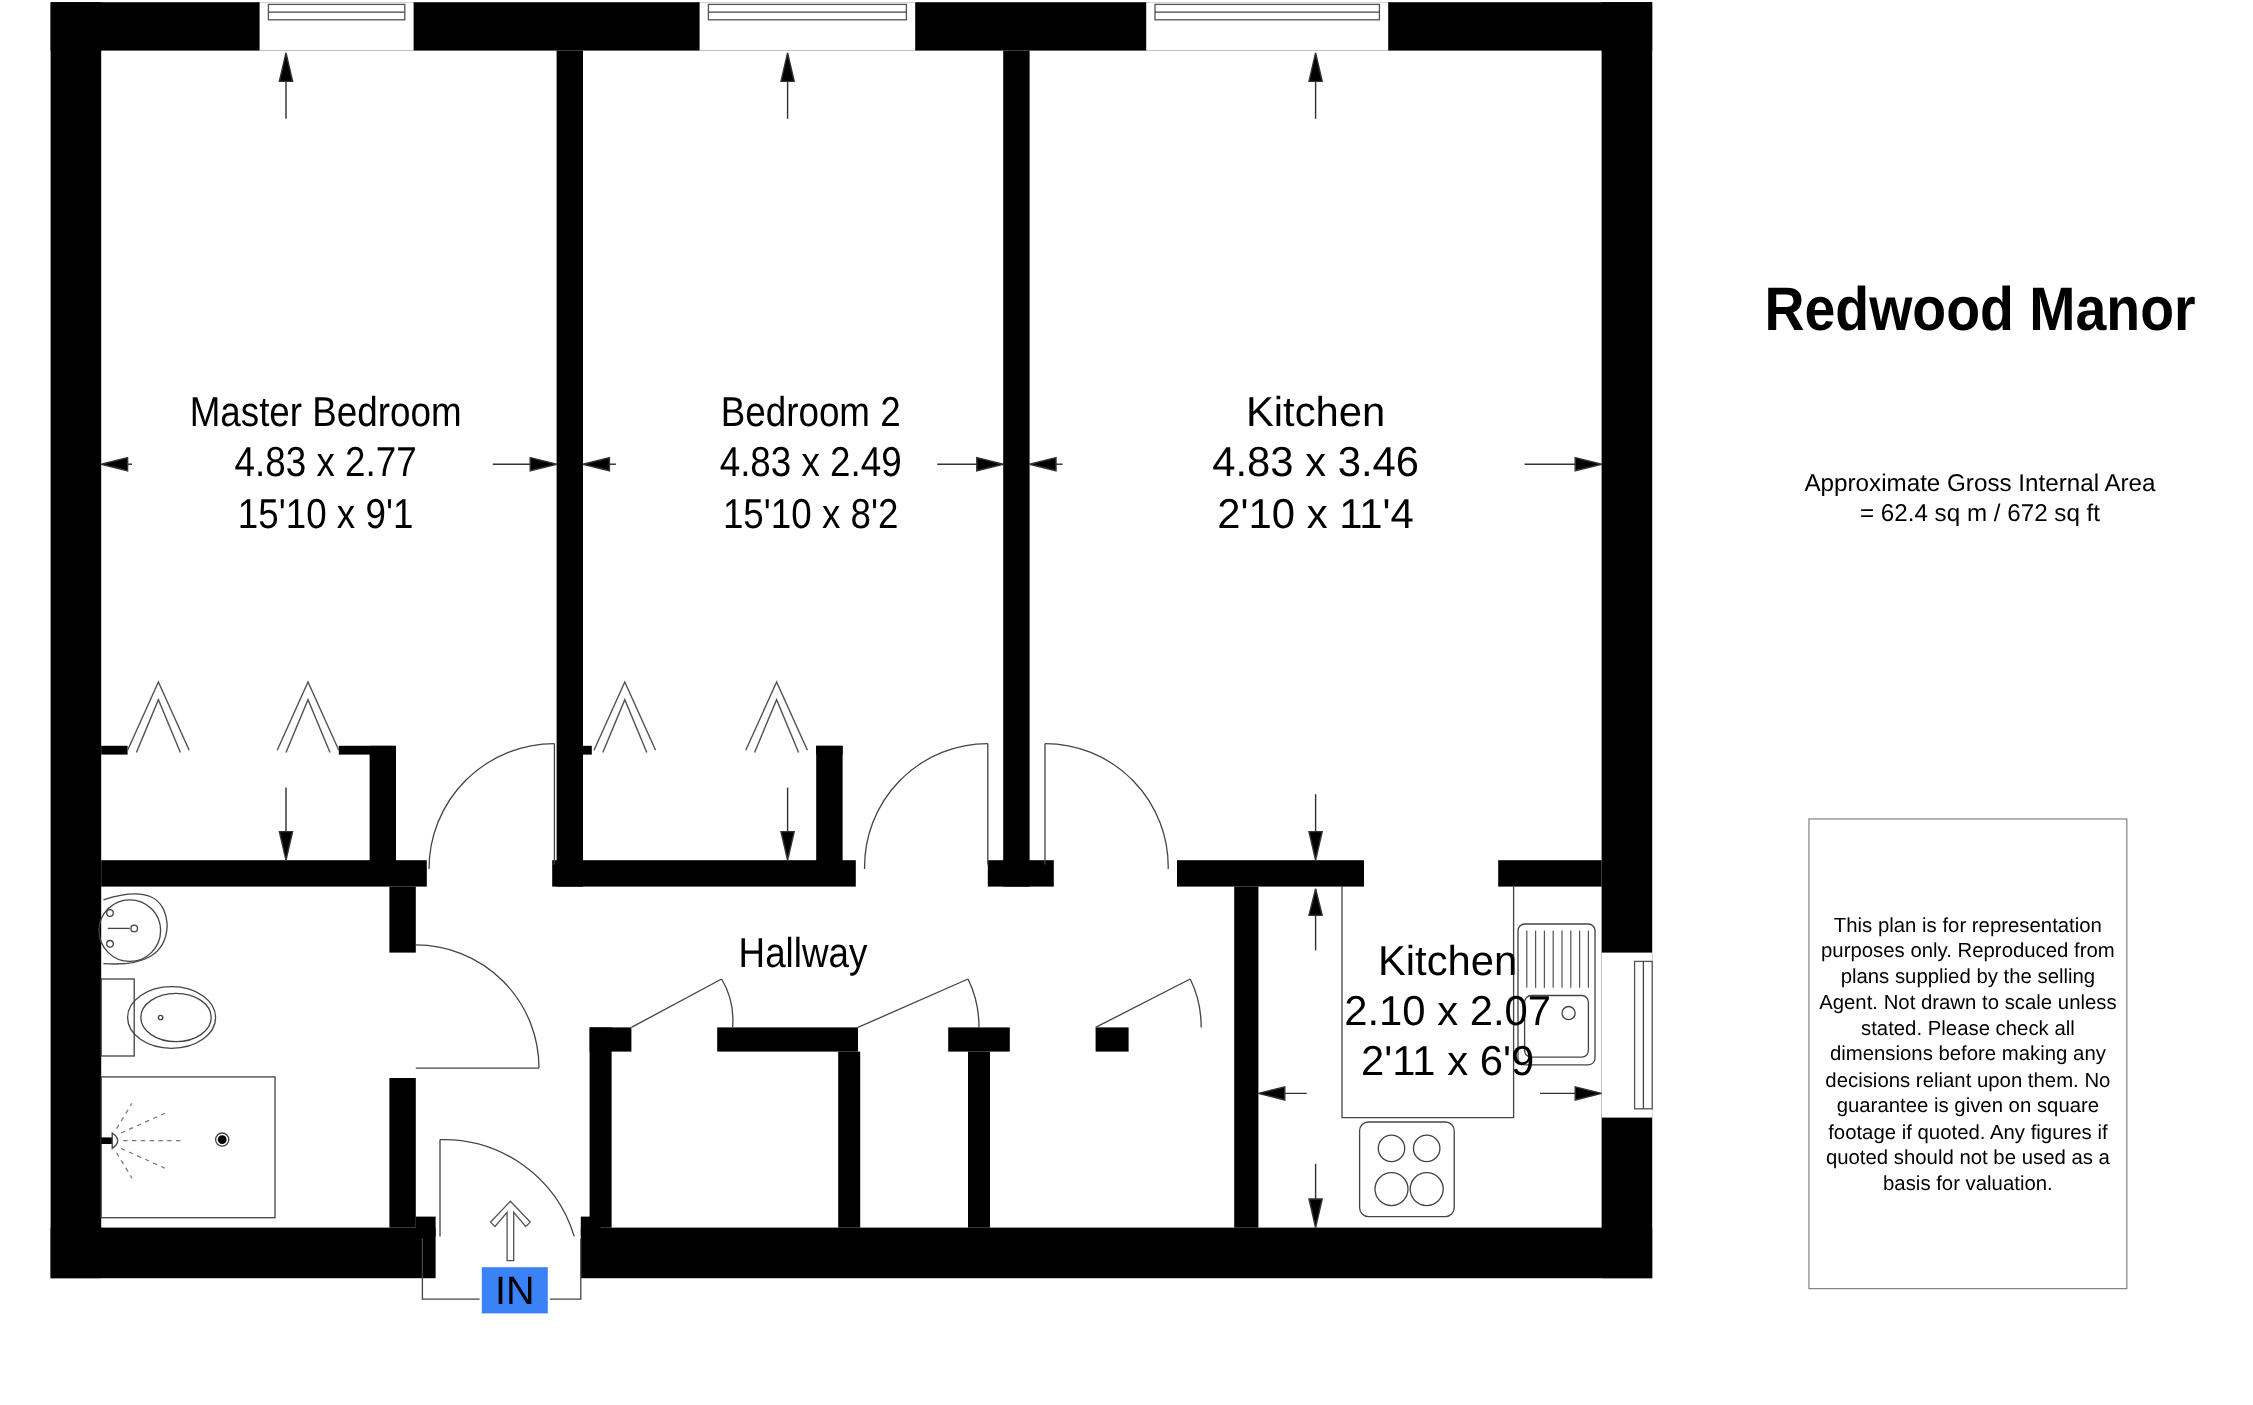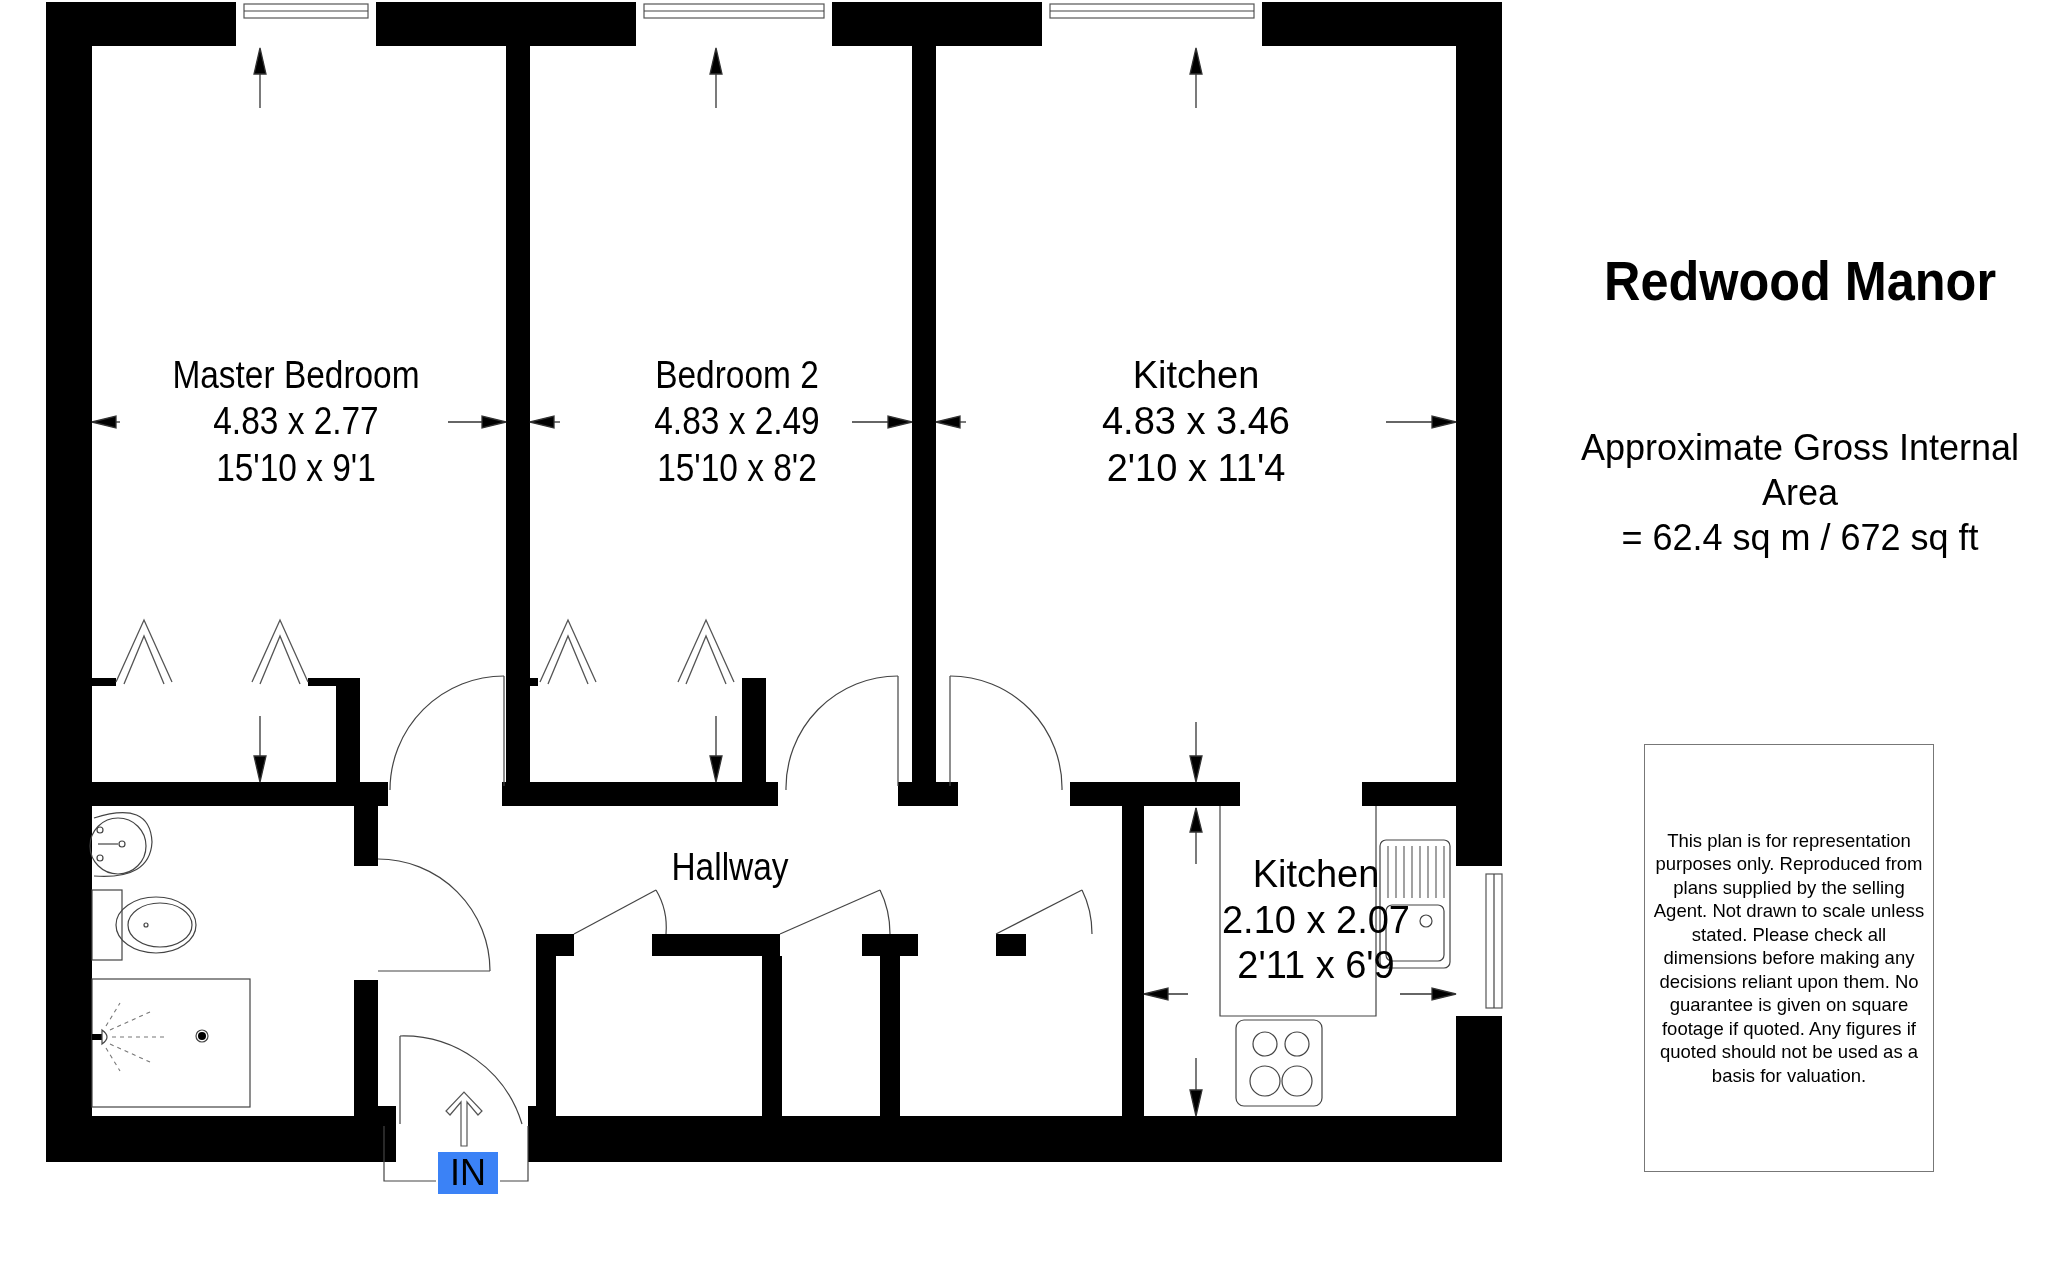--- a/index.html
+++ b/index.html
@@ -7,21 +7,21 @@
          font-family: "Liberation Sans", sans-serif; color: #000; }
   #plan { position: absolute; left: 0; top: 0; }
   .wall { fill: #000; }
   .thin { stroke: #444; stroke-width: 1.2; fill: none; }
   .thinw { stroke: #555; stroke-width: 1.2; fill: #fff; }
   .lbl { position: absolute; text-align: center; white-space: nowrap; line-height: 1.22; }
   .room { font-size: 38px; }
   .title { position: absolute; left: 1560px; top: 248px; width: 480px; text-align: center;
            font-size: 56px; font-weight: bold; transform: scaleX(0.9); }
   .gia { position: absolute; left: 1560px; top: 425px; width: 480px; text-align: center;
-         font-size: 36px; line-height: 1.25; }
+         font-size: 22px; line-height: 1.25; }
   .disclaimer { position: absolute; left: 1644px; top: 744px; width: 290px; height: 428px;
                 border: 1.5px solid #777; box-sizing: border-box;
                 display: flex; align-items: center; justify-content: center; text-align: center;
                 font-size: 18.5px; line-height: 1.27; padding: 0 8px; }
   .in-label { position: absolute; left: 438px; top: 1152px; width: 60px; text-align: center;
               font-size: 36px; background: #3b82f6; }
 </style>
 </head>
 <body>
 

